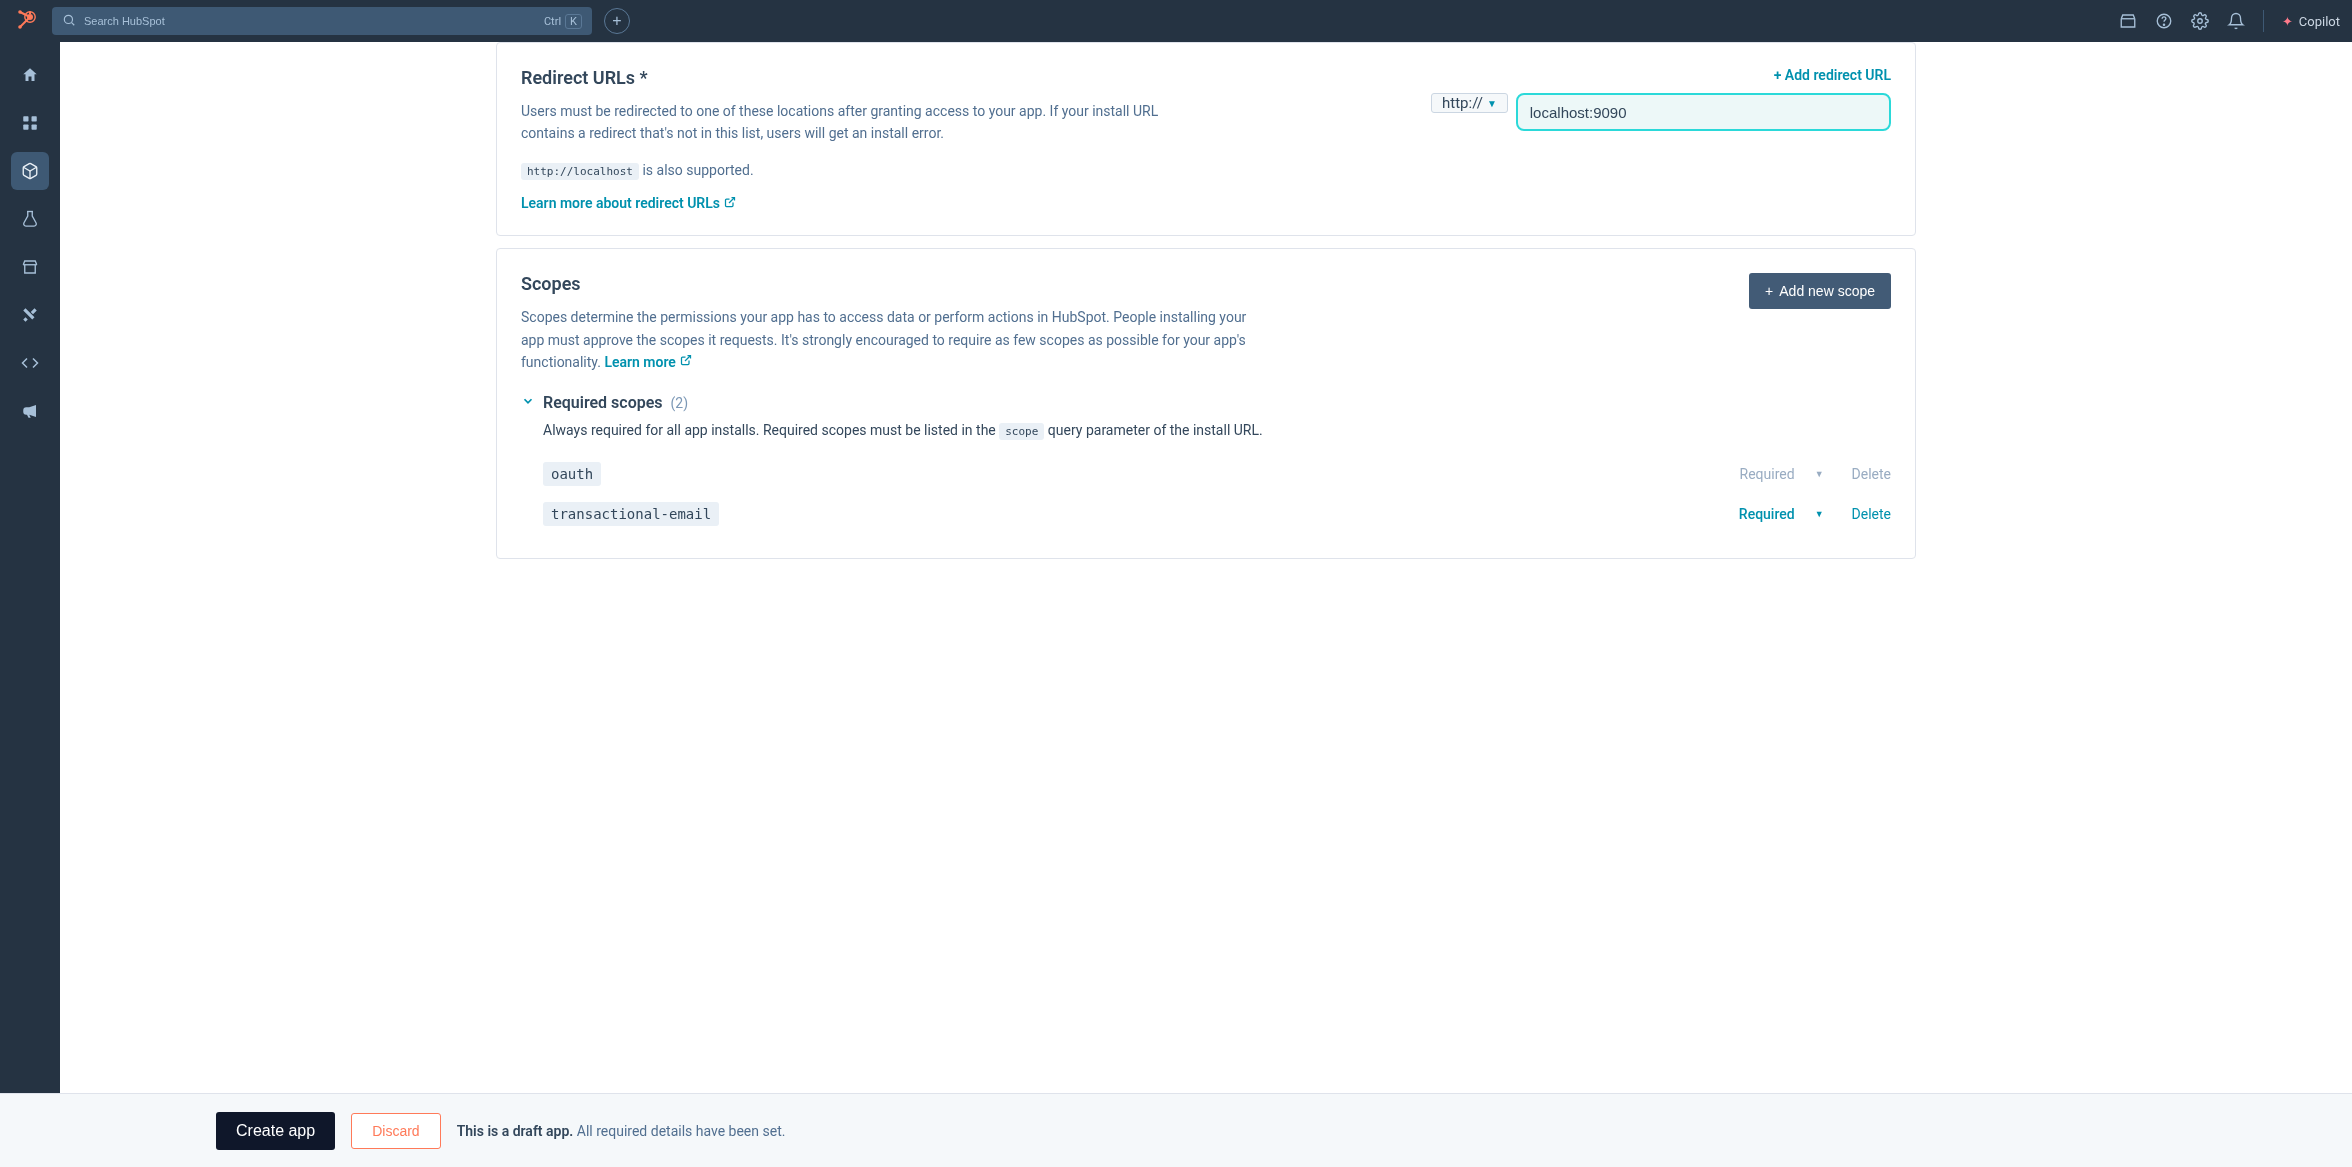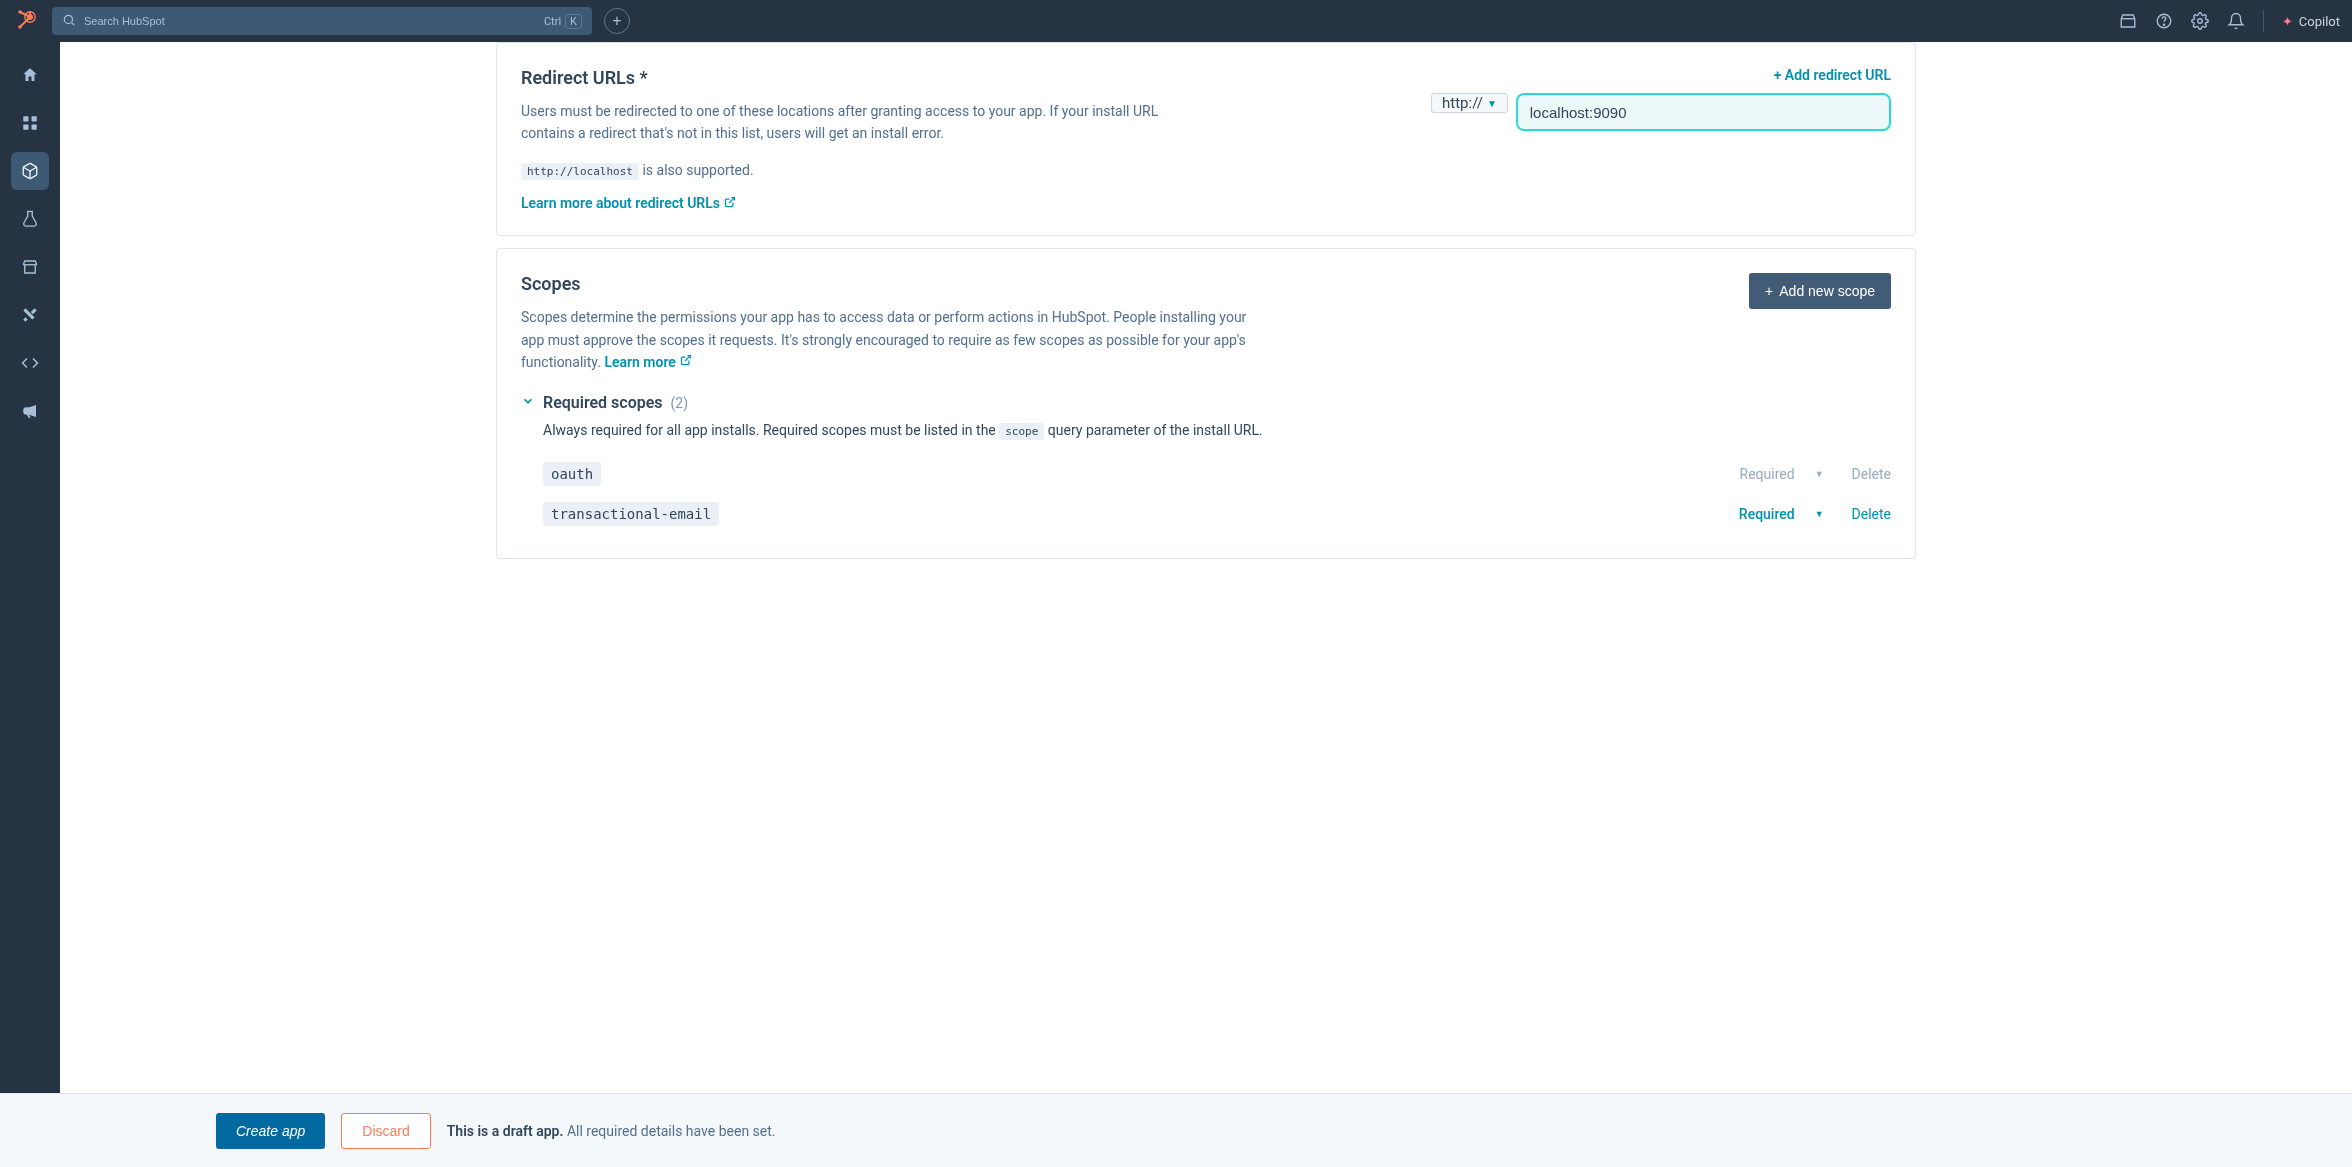--- a/index.html
+++ b/index.html
@@ -275,29 +275,28 @@
       right: 0;
       height: 74px;
       background: #f5f8fa;
       border-top: 1px solid #dfe3eb;
       display:flex;
       align-items:center;
       padding: 0 0 0 216px;
       gap:16px;
     }
     .btn-orange {
-      background: #0369a1;
+      background: #0f172a;
       color:#fff;
       border:none;
       padding: 10px 20px;
       border-radius: 3px;
       font-weight:500;
-      font-size:14px;
+      font-size:16px;
       cursor:pointer;
-      font-style:italic;
     }
     .btn-outline-orange {
       background:#fff;
       color:#ff7a59;
       border:1px solid #ff7a59;
       padding: 9px 20px;
       border-radius: 3px;
       font-weight:500;
       font-size:14px;
       cursor:pointer;

